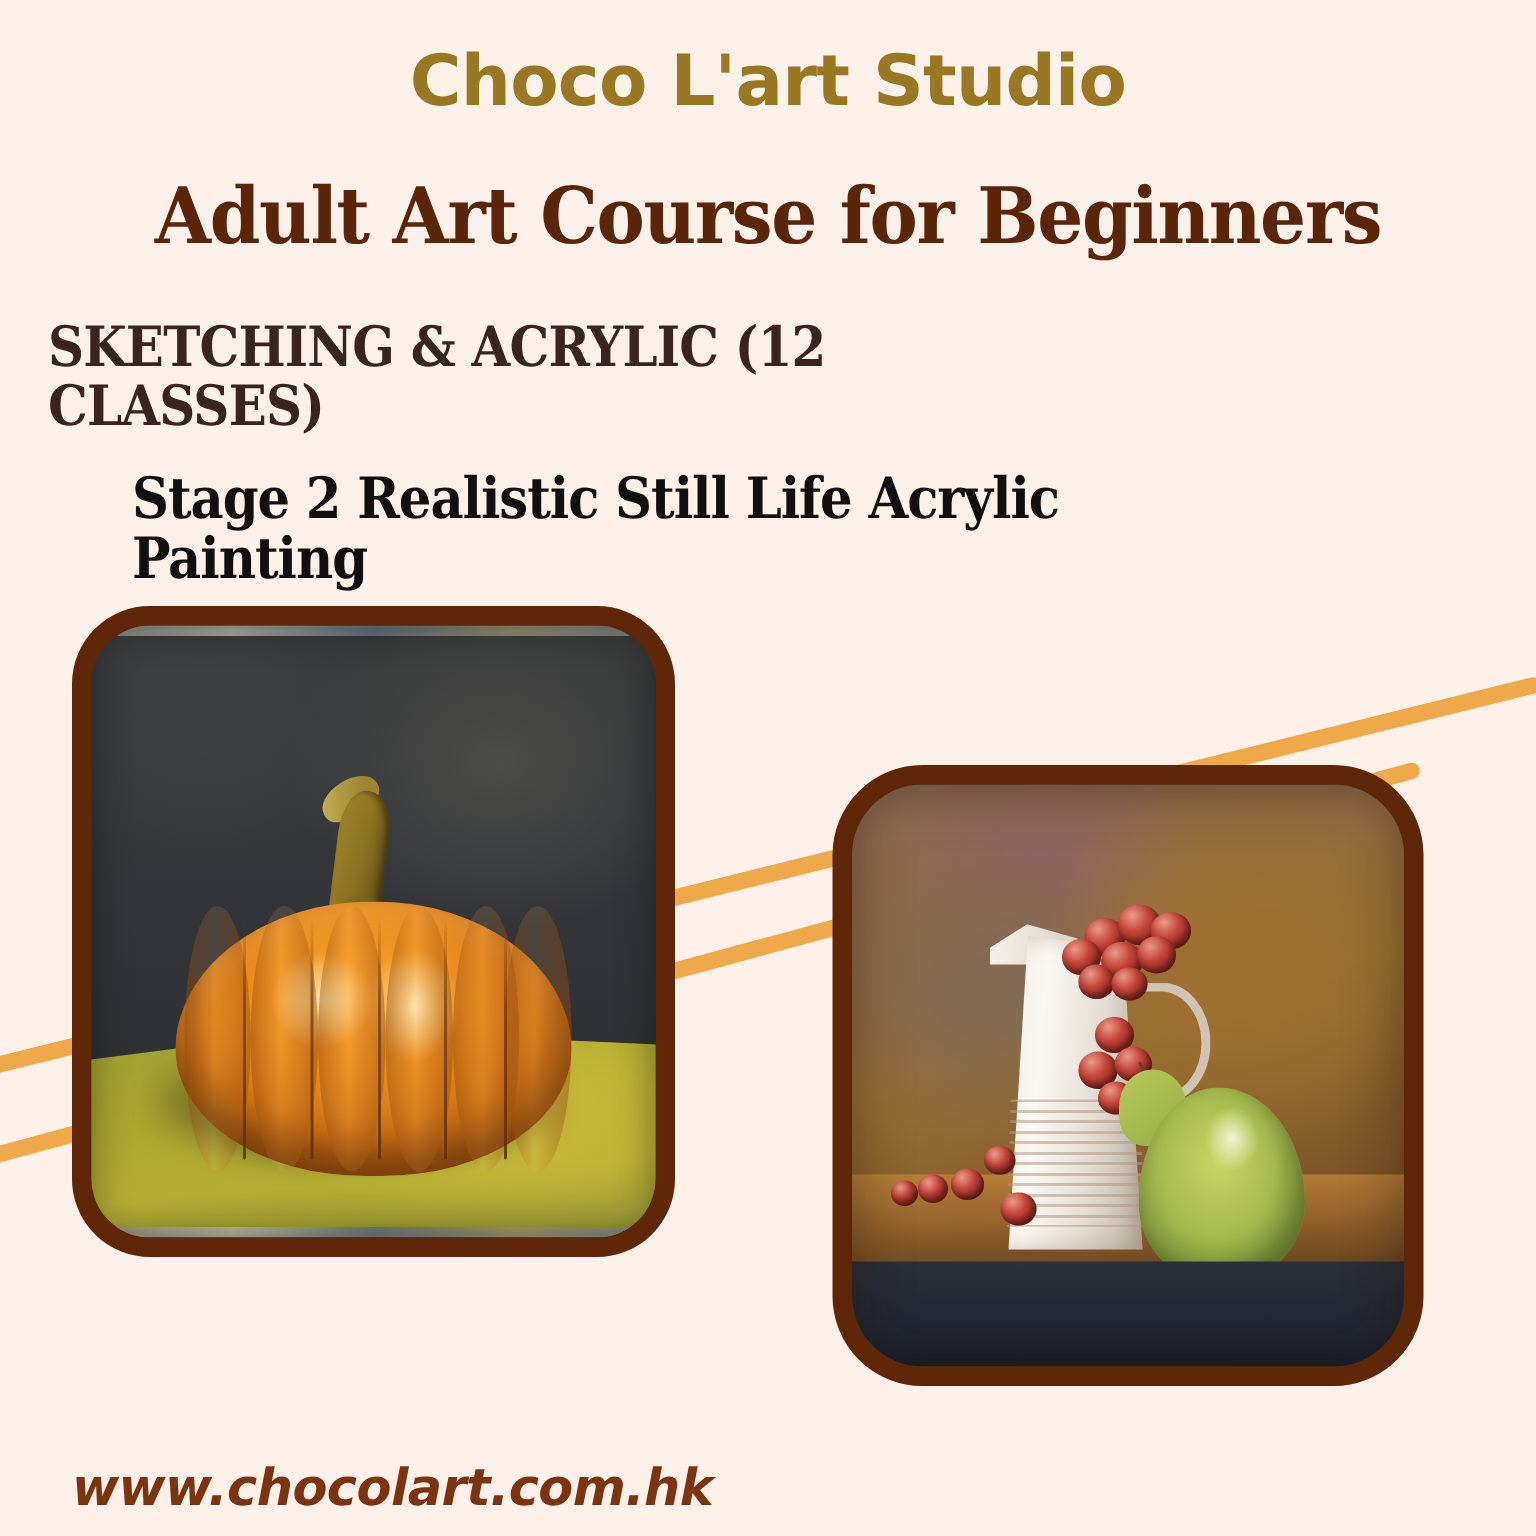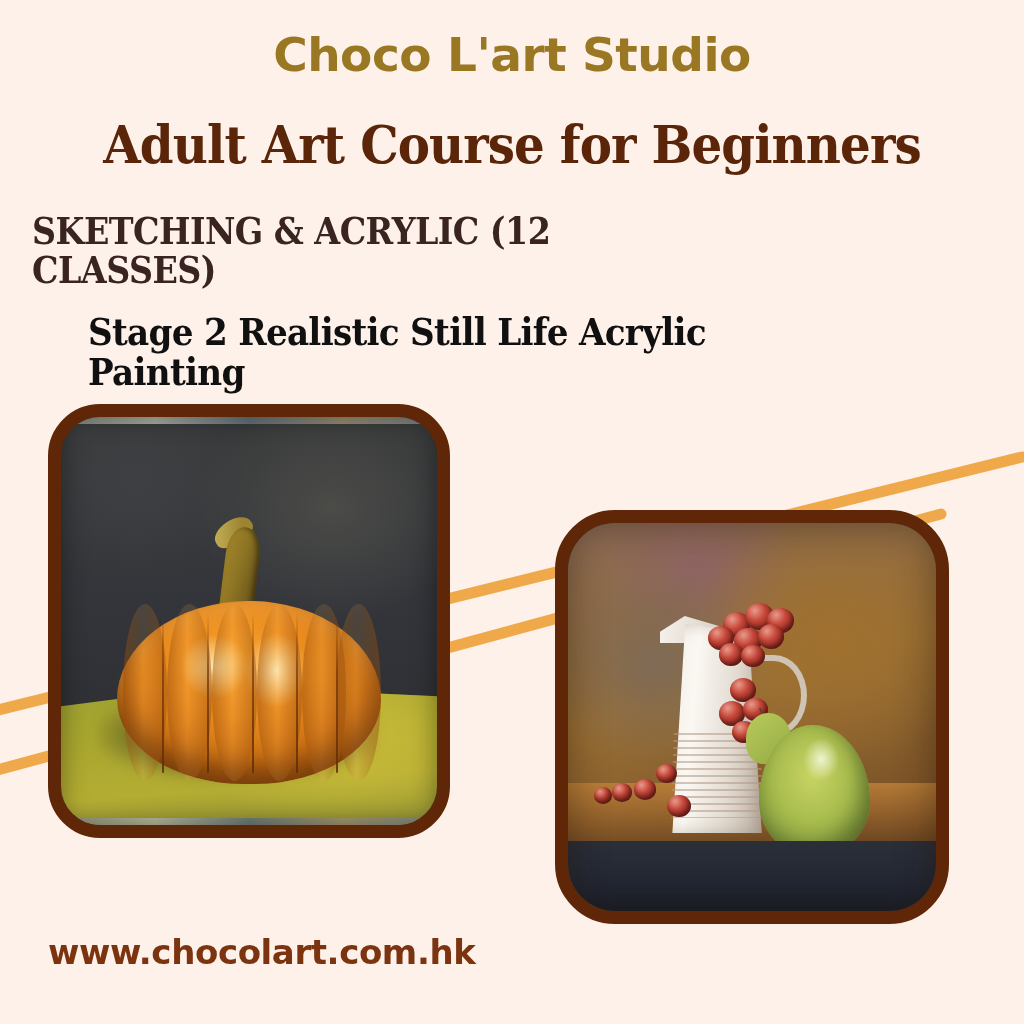--- a/index.html
+++ b/index.html
@@ -63,27 +63,28 @@
     font-weight:bold;
     font-size:38px;
     letter-spacing:-0.8px;
     color:#111010;
     line-height:1.05;
     transform:scaleX(0.90);
     transform-origin:left center;
   }
 
   #website {
-    position:absolute; top:932px; left:48px;
+    position:absolute; top:972px; left:48px;
     font-family:"DejaVu Sans", sans-serif;
     font-weight:bold;
     font-size:34px;
     letter-spacing:-0.4px;
     color:#7b3310;
     z-index:4;
+    font-style:italic;
   }
 
   
   .art-frame {
     position:absolute;
     border:13px solid #5f2707;
     border-radius:52px;
     overflow:hidden;
     z-index:2;
     background:#2b2b2b;

